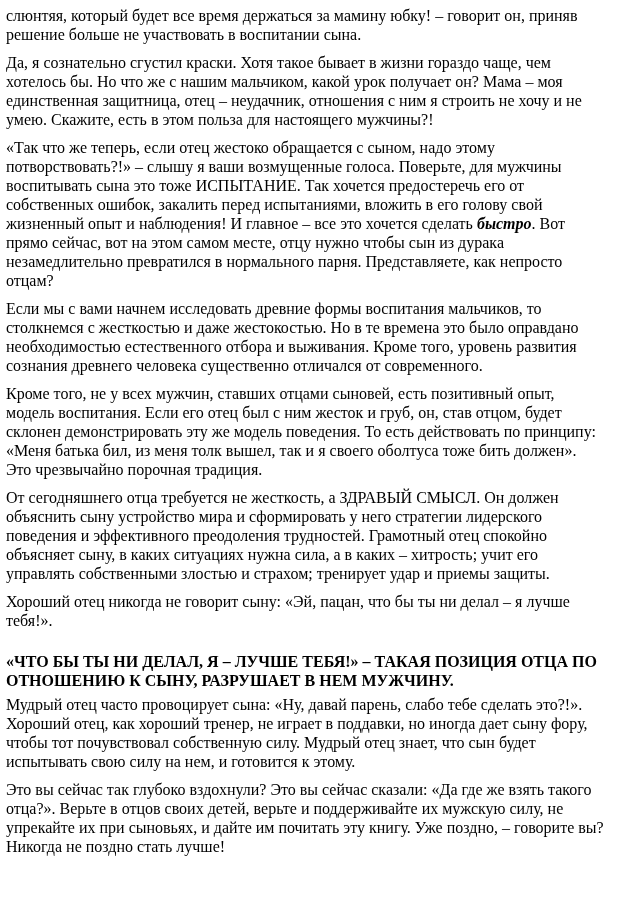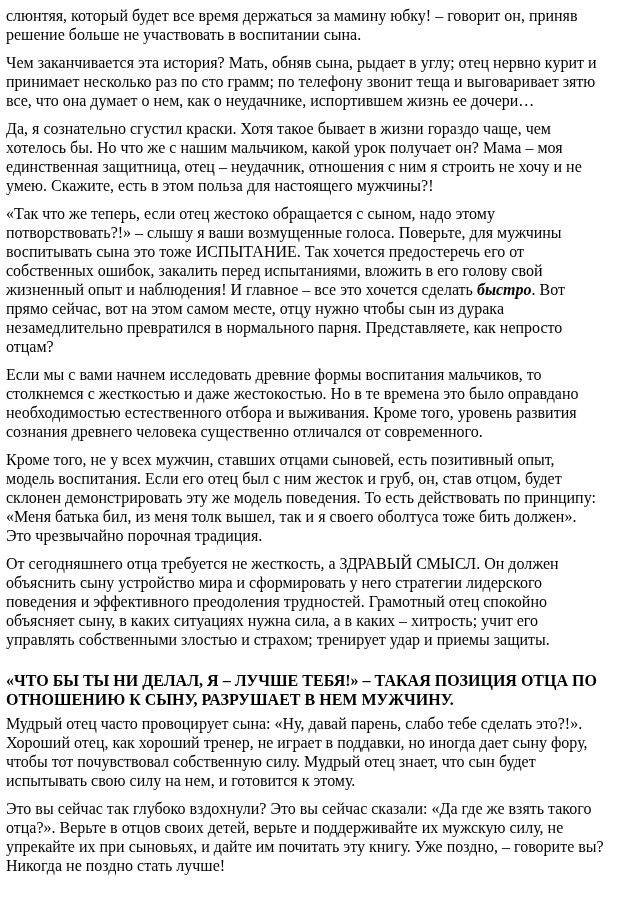--- a/index.html
+++ b/index.html
@@ -31,22 +31,22 @@
     margin: 22px 0 5px 0;
   }
   .seg-bold { font-weight: bold; }
   .seg-italic { font-style: italic; text-align: right; }
 </style>
 </head>
 <body>
 
 <div class="page">
     <p class="para"><span>слюнтяя, который будет все время держаться за мамину юбку! – говорит он, приняв решение больше не участвовать в воспитании сына.</span></p>
-    <p class="para"><span>Чем заканчивается эта история? Мать, обняв сына, рыдает в углу; отец нервно курит и принимает несколько раз по сто грамм; по телефону звонит теща и выговаривает зятю все, что она думает о нем, как о неудачнике, испортившем жизнь ее дочери…</span></p>
     <p class="para"><span>Да, я сознательно сгустил краски. Хотя такое бывает в жизни гораздо чаще, чем хотелось бы. Но что же с нашим мальчиком, какой урок получает он? Мама – моя единственная защитница, отец – неудачник, отношения с ним я строить не хочу и не умею. Скажите, есть в этом польза для настоящего мужчины?!</span></p>
     <p class="para"><span>«Так что же теперь, если отец жестоко обращается с сыном, надо этому потворствовать?!» – слышу я ваши возмущенные голоса. Поверьте, для мужчины воспитывать сына это тоже ИСПЫТАНИЕ. Так хочется предостеречь его от собственных ошибок, закалить перед испытаниями, вложить в его голову свой жизненный опыт и наблюдения! И главное – все это хочется сделать </span><span class="seg-bold seg-italic">быстро</span><span>. Вот прямо сейчас, вот на этом самом месте, отцу нужно чтобы сын из дурака незамедлительно превратился в нормального парня. Представляете, как непросто отцам?</span></p>
     <p class="para"><span>Если мы с вами начнем исследовать древние формы воспитания мальчиков, то столкнемся с жесткостью и даже жестокостью. Но в те времена это было оправдано необходимостью естественного отбора и выживания. Кроме того, уровень развития сознания древнего человека существенно отличался от современного.</span></p>
     <p class="para"><span>Кроме того, не у всех мужчин, ставших отцами сыновей, есть позитивный опыт, модель воспитания. Если его отец был с ним жесток и груб, он, став отцом, будет склонен демонстрировать эту же модель поведения. То есть действовать по принципу: «Меня батька бил, из меня толк вышел, так и я своего оболтуса тоже бить должен». Это чрезвычайно порочная традиция.</span></p>
     <p class="para"><span>От сегодняшнего отца требуется не жесткость, а ЗДРАВЫЙ СМЫСЛ. Он должен объяснить сыну устройство мира и сформировать у него стратегии лидерского поведения и эффективного преодоления трудностей. Грамотный отец спокойно объясняет сыну, в каких ситуациях нужна сила, а в каких – хитрость; учит его управлять собственными злостью и страхом; тренирует удар и приемы защиты.</span></p>
+    <p class="para"><span>Хороший отец никогда не говорит сыну: «Эй, пацан, что бы ты ни делал – я лучше тебя!».</span></p>
     <p class="para heading"><span class="seg-bold">«ЧТО БЫ ТЫ НИ ДЕЛАЛ, Я – ЛУЧШЕ ТЕБЯ!» – ТАКАЯ ПОЗИЦИЯ ОТЦА ПО ОТНОШЕНИЮ К СЫНУ, РАЗРУШАЕТ В НЕМ МУЖЧИНУ.</span></p>
     <p class="para"><span>Мудрый отец часто провоцирует сына: «Ну, давай парень, слабо тебе сделать это?!». Хороший отец, как хороший тренер, не играет в поддавки, но иногда дает сыну фору, чтобы тот почувствовал собственную силу. Мудрый отец знает, что сын будет испытывать свою силу на нем, и готовится к этому.</span></p>
     <p class="para"><span>Это вы сейчас так глубоко вздохнули? Это вы сейчас сказали: «Да где же взять такого отца?». Верьте в отцов своих детей, верьте и поддерживайте их мужскую силу, не упрекайте их при сыновьях, и дайте им почитать эту книгу. Уже поздно, – говорите вы? Никогда не поздно стать лучше!</span></p>
   </div>
 
 </body></html>

